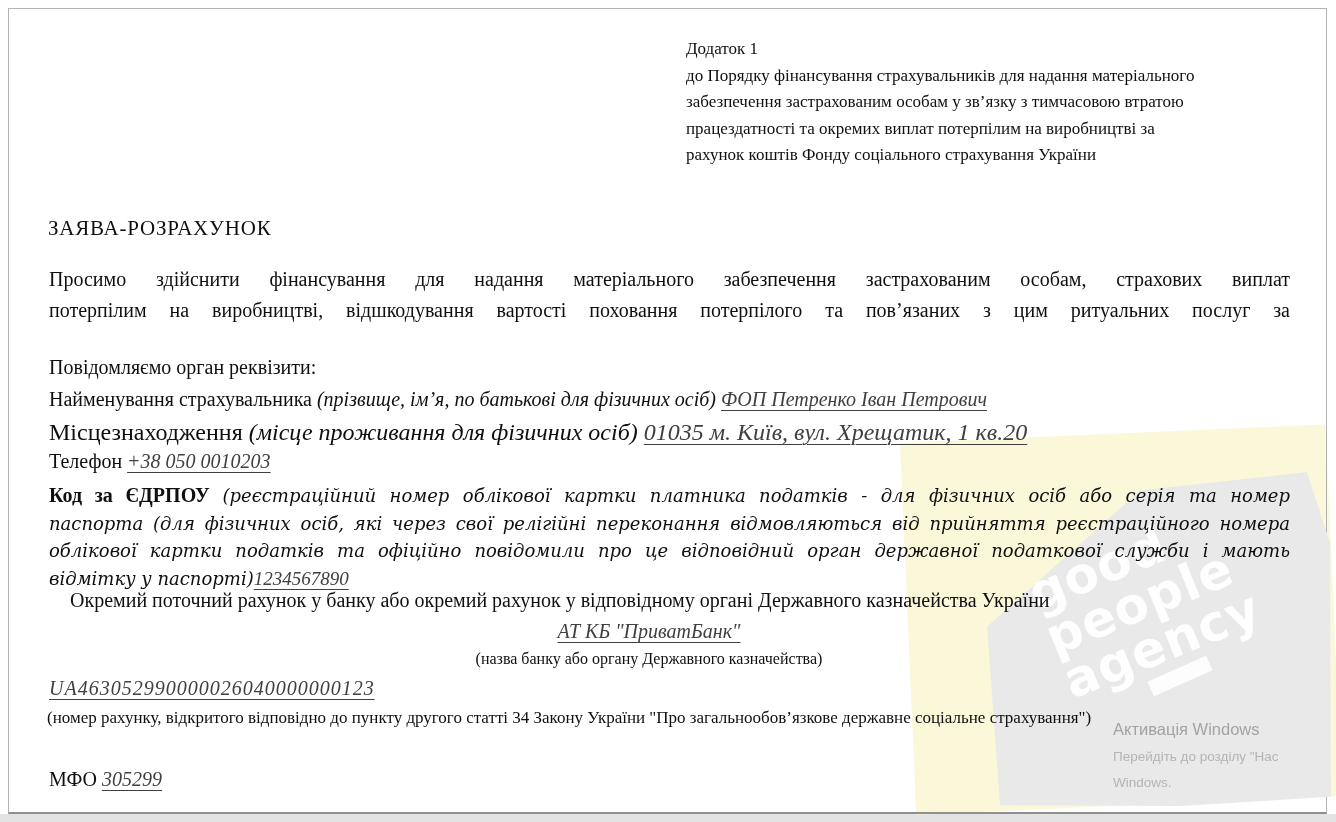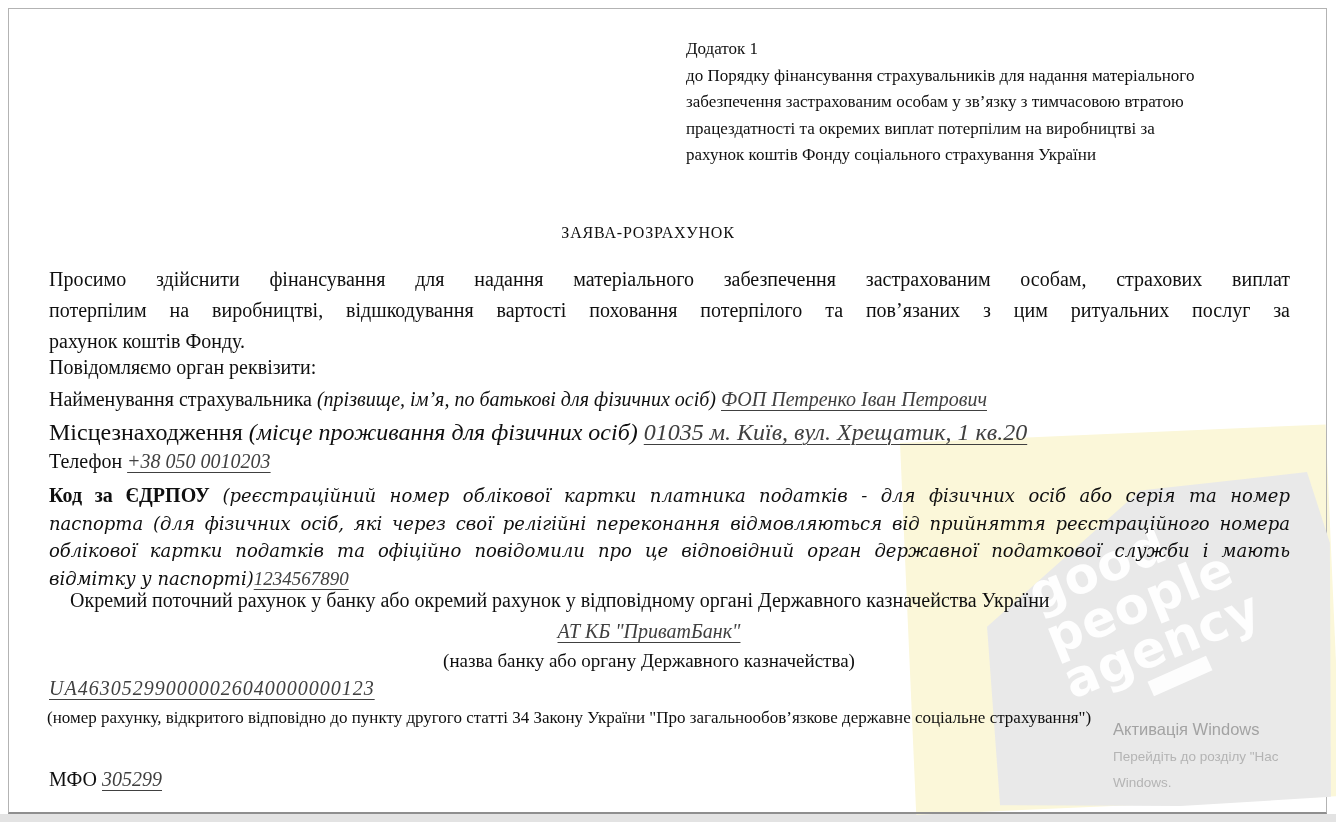--- a/index.html
+++ b/index.html
@@ -37,34 +37,34 @@
     color:rgba(255,255,255,0.92);z-index:4;
   }
   #wm-chevron{
     left:1148px;top:668px;width:64px;height:16px;
     background:rgba(255,255,255,0.9);transform:rotate(-24deg);
     z-index:4;
   }
   
   .doc{z-index:5;}
   #header-note{left:686px;top:36px;width:606px;font-size:17px;line-height:26.6px;}
-  #doc-title{left:48px;top:216px;width:1200px;text-align:center;font-size:16px;letter-spacing:0.8px;margin-top:8px;}
+  #doc-title{left:48px;top:216px;width:1200px;font-size:21px;letter-spacing:0.8px;}
   #intro{left:49px;top:264px;width:1241px;font-size:20px;line-height:31px;}
   .jline{text-align:justify;text-align-last:justify;}
   .jline-last{text-align:left;}
   #requisites-heading{left:49px;top:356px;width:1241px;font-size:20px;}
   #field-name{left:49px;top:388px;width:1241px;font-size:20px;}
   #field-location{left:49px;top:419px;width:1241px;font-size:24px;}
   #field-phone{left:49px;top:450px;width:1241px;font-size:20px;}
   #field-edrpou{left:49px;top:482px;width:1241px;font-size:19px;line-height:27.5px;}
   .edrpou-label{font-weight:bold;font-size:20px;font-style:normal;font-family:"Liberation Serif",serif;}
   .hint-wide{font-family:"DejaVu Serif", serif;font-style:italic;font-size:18px;}
   #account-label{left:49px;top:589px;width:1241px;font-size:20px;margin-left:21px;}
   #bank-name{left:49px;top:620px;width:1200px;text-align:center;font-size:20px;}
-  #bank-caption{left:49px;top:650px;width:1200px;text-align:center;font-size:19px;}
+  #bank-caption{left:49px;top:650px;width:1200px;text-align:center;font-size:16px;}
   #iban-line{left:49px;top:677px;width:1200px;text-align:left;font-size:20px;letter-spacing:1px;}
   #iban-caption{left:47px;top:708px;width:1255px;font-size:17px;}
   #mfo-line{left:49px;top:768px;width:600px;font-size:20px;}
   .hint{font-style:italic;}
   a.val, .val{
     color:#404040;font-style:italic;
     text-decoration:underline;text-decoration-thickness:1px;text-underline-offset:4px;
     cursor:pointer;
   }
   
@@ -93,21 +93,20 @@
   <div>забезпечення застрахованим особам у зв’язку з тимчасовою втратою</div>
   <div>працездатності та окремих виплат потерпілим на виробництві за</div>
   <div>рахунок коштів Фонду соціального страхування України</div>
 </div>
 
 <div class="abs doc" id="doc-title">ЗАЯВА-РОЗРАХУНОК</div>
 
 <div class="abs doc" id="intro">
   <div class="jline">Просимо здійснити фінансування для надання матеріального забезпечення застрахованим особам, страхових виплат</div>
   <div class="jline">потерпілим на виробництві, відшкодування вартості поховання потерпілого та пов’язаних з цим ритуальних послуг за</div>
-  <div class="jline-last">рахунок коштів Фонду.</div>
 </div>
 
 <div class="abs doc" id="requisites-heading">Повідомляємо орган реквізити:</div>
 
 <div class="abs doc" id="field-name">
   <span>Найменування страхувальника </span><span class="hint">(прізвище, ім’я, по батькові для фізичних осіб) </span><a class="val">ФОП Петренко Іван Петрович</a>
 </div>
 
 <div class="abs doc" id="field-location">
   <span>Місцезнаходження </span><span class="hint">(місце проживання для фізичних осіб) </span><a class="val">01035 м. Київ, вул. Хрещатик, 1 кв.20</a>

